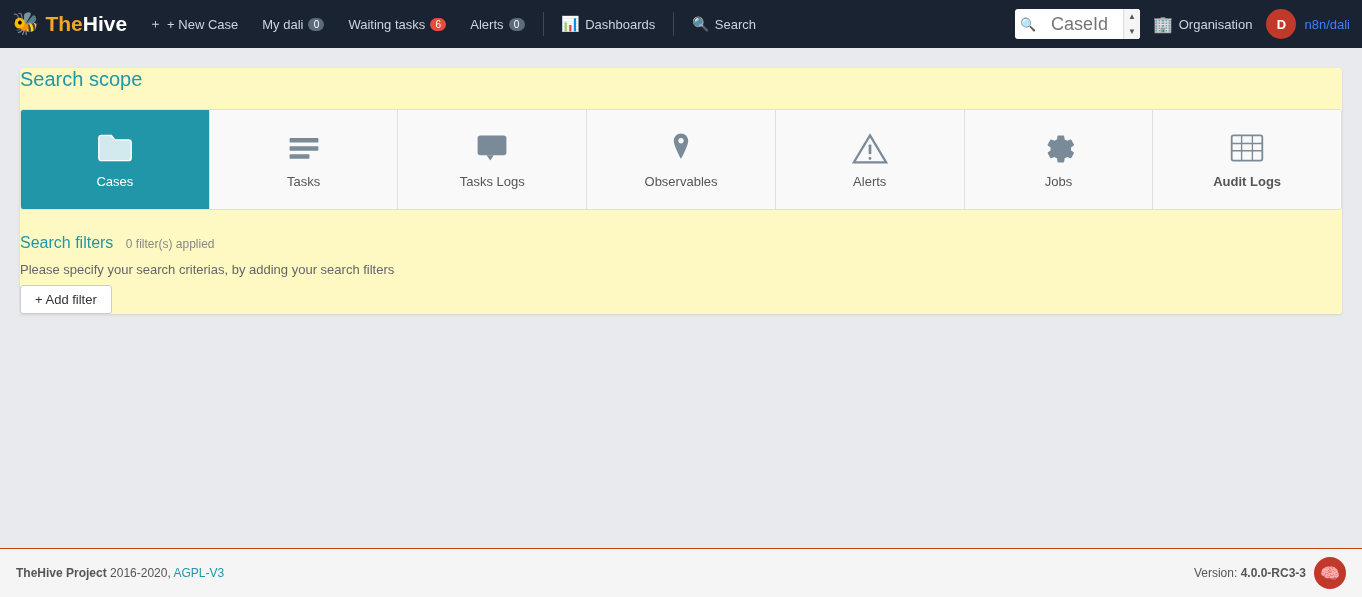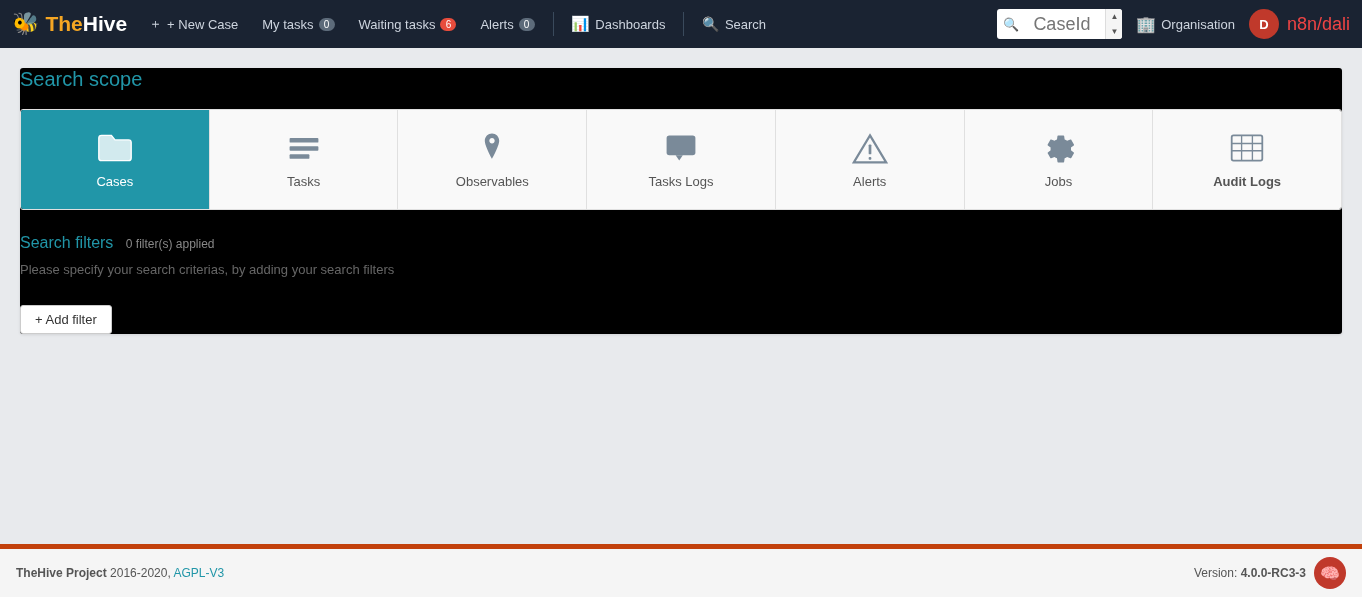--- a/index.html
+++ b/index.html
@@ -122,21 +122,21 @@
       font-size: 13px;
       font-weight: bold;
       cursor: pointer;
     }
 
     
     .main-content {
       padding: 20px;
     }
     .card {
-      background: #000000;
+      background: #fef9c3;
       border-radius: 3px;
       box-shadow: 0 1px 3px rgba(0,0,0,0.1);
     }
 
     .section-title {
       color: #2196a8;
       font-size: 20px;
       font-weight: 400;
       margin-bottom: 18px;
     }
@@ -186,21 +186,21 @@
       display: inline;
     }
     .filters-applied {
       font-size: 12px;
       color: #888;
       margin-left: 8px;
     }
     .filters-hint {
       font-size: 13px;
       color: #666;
-      margin-bottom: 28px;
+      margin-bottom: 8px;
       margin-top: 8px;
     }
     .add-filter-btn {
       background: #fff;
       border: 1px solid #ccc;
       color: #333;
       padding: 6px 14px;
       font-size: 13px;
       cursor: pointer;
       border-radius: 3px;
@@ -209,21 +209,21 @@
       gap: 5px;
     }
 
     
     footer {
       position: fixed;
       bottom: 0;
       left: 0;
       right: 0;
       background: #f5f5f5;
-      border-top: 5px solid #c2410c;
+      border-top: 1px solid #c2410c;
       padding: 8px 16px;
       display: flex;
       justify-content: space-between;
       align-items: center;
       font-size: 12px;
       color: #555;
     }
     footer a { color: #2196a8; text-decoration: none; }
 
     .hive-brain-icon {
@@ -254,21 +254,21 @@
       <span class="the">The</span><span class="hive">Hive</span>
     </span>
   </a>
 
   <button class="nav-btn">
     <span>＋</span>
     <span>+ New Case</span>
   </button>
 
   <button class="nav-btn">
-    <span>My tasks</span>
+    <span>My dali</span>
     <span class="badge zero">0</span>
   </button>
 
   <button class="nav-btn">
     <span>Waiting tasks</span>
     <span class="badge">6</span>
   </button>
 
   <button class="nav-btn">
     <span>Alerts</span>
@@ -302,21 +302,21 @@
 
   <button class="nav-org-btn">
     <span style="font-size:16px;">🏢</span>
     <span>Organisation</span>
   </button>
 
   <div style="display:flex;align-items:center;gap:8px;">
     <div class="user-avatar">
       <span>D</span>
     </div>
-    <span style="color:#ef4444;font-size:18px;">n8n/dali</span>
+    <span style="color:#3b82f6;font-size:13px;">n8n/dali</span>
   </div>
 </nav>
 
 <div class="main-content" style="padding-bottom: 50px;">
   <div class="card">
 
     <h2 class="section-title">Search scope</h2>
 
     
     <div class="scope-tiles">
@@ -332,32 +332,32 @@
       <div class="scope-tile">
         <svg class="tile-svg" viewBox="0 0 40 34" fill="none" xmlns="http://www.w3.org/2000/svg">
           <rect x="4" y="6" width="32" height="5" rx="1" fill="#7a8a99"></rect>
           <rect x="4" y="15" width="32" height="5" rx="1" fill="#7a8a99"></rect>
           <rect x="4" y="24" width="22" height="5" rx="1" fill="#7a8a99"></rect>
         </svg>
         <span class="tile-label">Tasks</span>
       </div>
 
       <div class="scope-tile">
-        <svg class="tile-svg" viewBox="0 0 40 40" fill="none" xmlns="http://www.w3.org/2000/svg">
-          <path d="M20 4C15.58 4 12 7.58 12 12C12 18 20 32 20 32C20 32 28 18 28 12C28 7.58 24.42 4 20 4ZM20 15C18.34 15 17 13.66 17 12C17 10.34 18.34 9 20 9C21.66 9 23 10.34 23 12C23 13.66 21.66 15 20 15Z" fill="#7a8a99"></path>
-        </svg>
-        <span class="tile-label">Observables</span>
-      </div>
-
-      <div class="scope-tile">
         <svg class="tile-svg" viewBox="0 0 40 36" fill="none" xmlns="http://www.w3.org/2000/svg">
           <rect x="4" y="4" width="32" height="22" rx="3" fill="#7a8a99"></rect>
           <path d="M14 26 L18 32 L22 26" fill="#7a8a99"></path>
         </svg>
         <span class="tile-label">Tasks Logs</span>
+      </div>
+
+      <div class="scope-tile">
+        <svg class="tile-svg" viewBox="0 0 40 40" fill="none" xmlns="http://www.w3.org/2000/svg">
+          <path d="M20 4C15.58 4 12 7.58 12 12C12 18 20 32 20 32C20 32 28 18 28 12C28 7.58 24.42 4 20 4ZM20 15C18.34 15 17 13.66 17 12C17 10.34 18.34 9 20 9C21.66 9 23 10.34 23 12C23 13.66 21.66 15 20 15Z" fill="#7a8a99"></path>
+        </svg>
+        <span class="tile-label">Observables</span>
       </div>
 
       <div class="scope-tile">
         <svg class="tile-svg" viewBox="0 0 40 36" fill="none" xmlns="http://www.w3.org/2000/svg">
           <path d="M20 4L38 34H2L20 4Z" stroke="#7a8a99" stroke-width="2.5" fill="none"></path>
           <rect x="18.5" y="14" width="3" height="11" rx="1" fill="#7a8a99"></rect>
           <rect x="18.5" y="28" width="3" height="3" rx="1" fill="#7a8a99"></rect>
         </svg>
         <span class="tile-label">Alerts</span>
       </div>

